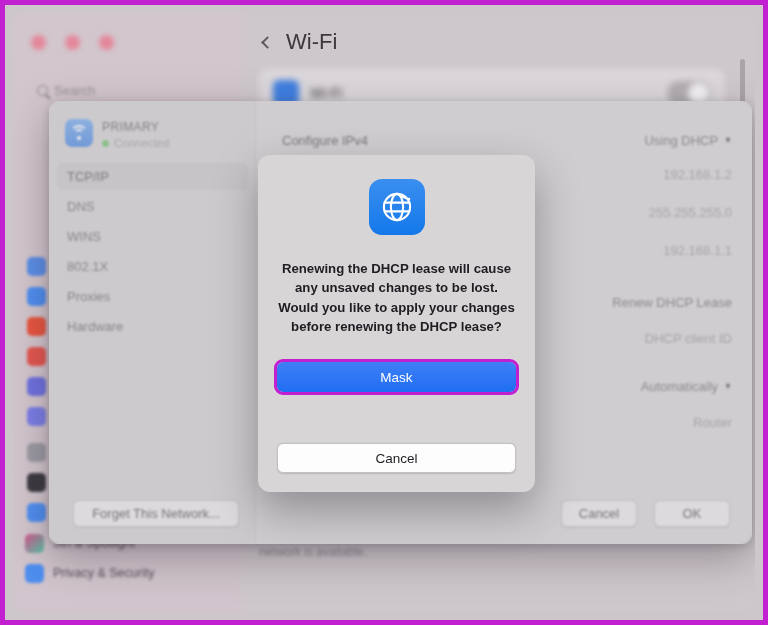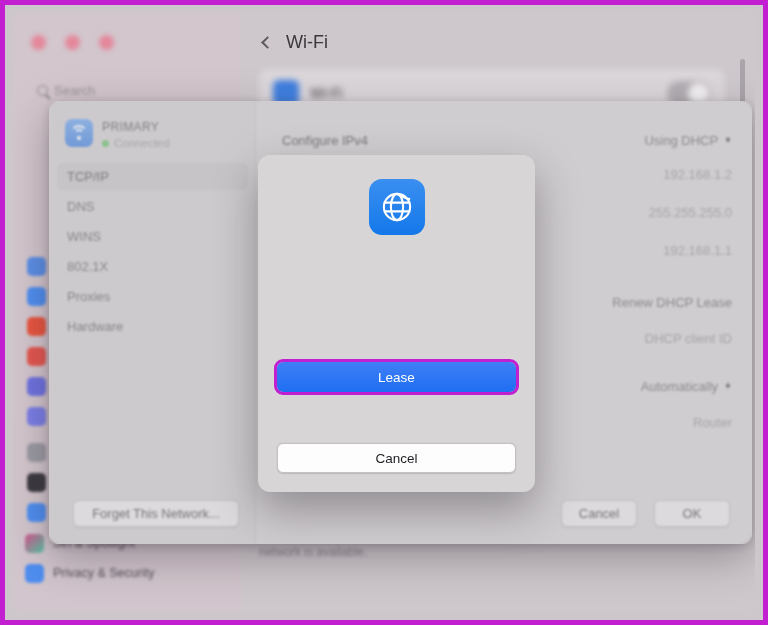--- a/index.html
+++ b/index.html
@@ -83,21 +83,21 @@
   }
   #detail-header {
     position: absolute; left: 0; top: 12px; height: 34px;
     display: flex; align-items: center; gap: 14px; padding-left: 22px;
   }
   #back-chevron {
     width: 9px; height: 9px; border-left: 2px solid #5d5a60;
     border-bottom: 2px solid #5d5a60; transform: rotate(45deg);
     display: block; flex: none;
   }
-  #detail-title { font-size: 18px; color: #3a383d; font-weight: 400; }
+  #detail-title { font-size: 22px; color: #3a383d; font-weight: 400; }
 
   #wifi-row {
     position: absolute; left: 18px; right: 30px; top: 56px; height: 48px;
     background: rgba(224,220,224,.75); border-radius: 9px;
     display: flex; align-items: center; padding: 0 14px;
     filter: blur(3.2px);
   }
   #wifi-row .wr-icon {
     width: 26px; height: 26px; border-radius: 6px; background: #3f7fe0; flex: none;
   }
@@ -419,19 +419,20 @@
         <svg viewBox="0 0 48 48" aria-hidden="true">
           <g fill="none" stroke="#ffffff" stroke-width="2.4">
             <circle cx="24" cy="24" r="15"></circle>
             <ellipse cx="24" cy="24" rx="7" ry="15"></ellipse>
             <path d="M9 19 H39"></path>
             <path d="M9 29 H39"></path>
             <path d="M24 9 C31 13 35 15 39 15"></path>
           </g>
         </svg>
       </div>
-
-      <div class="alert-btn" id="btn-apply">Lease</div>
+      <div id="alert-message">Renewing the DHCP lease will cause any unsaved changes to be lost. Would you like to apply your changes before renewing the DHCP lease?</div>
+
+      <div class="alert-btn" id="btn-apply">Mask</div>
       <div class="alert-btn" id="btn-cancel">Cancel</div>
     </div>
 
   </div>
 </div>
 
 </body></html>

